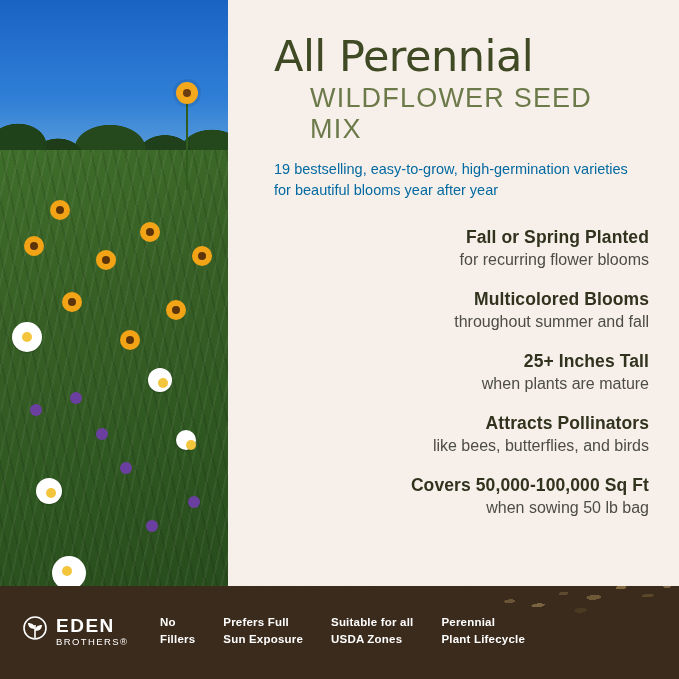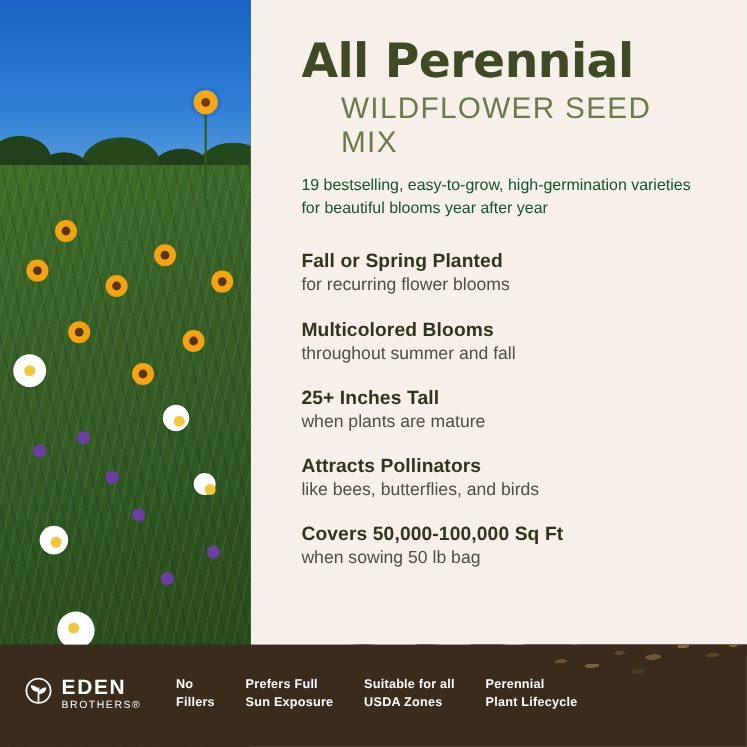--- a/index.html
+++ b/index.html
@@ -68,40 +68,40 @@
   .content {
     position: absolute;
     left: 228px; top: 0;
     width: 451px; height: 679px;
     padding: 34px 30px 0 46px;
   }
   h1.title {
     font-family: "DejaVu Sans", sans-serif;
     font-size: 43px;
     line-height: 1.05;
-    font-weight: bold;
+    font-weight: normal;
     color: #3f4a24;
     letter-spacing: -0.5px;
   }
   h2.subtitle {
     font-size: 27px;
     color: #6c7a4a;
     font-weight: normal;
     letter-spacing: 1.2px;
     margin-top: 4px;
     margin-left: 36px;
   }
   p.lede {
     margin-top: 14px;
     font-size: 14.5px;
     line-height: 1.45;
-    color: #14532d;
+    color: #0369a1;
     max-width: 360px;
   }
-  .features { margin-top: 26px; }
+  .features { margin-top: 26px; text-align: right; }
   .feature { margin-bottom: 20px; }
   .feature .f-title {
     font-size: 17.5px;
     font-weight: bold;
     color: #32331f;
     letter-spacing: 0.1px;
   }
   .feature .f-sub {
     font-size: 16px;
     color: #4d4d44;

